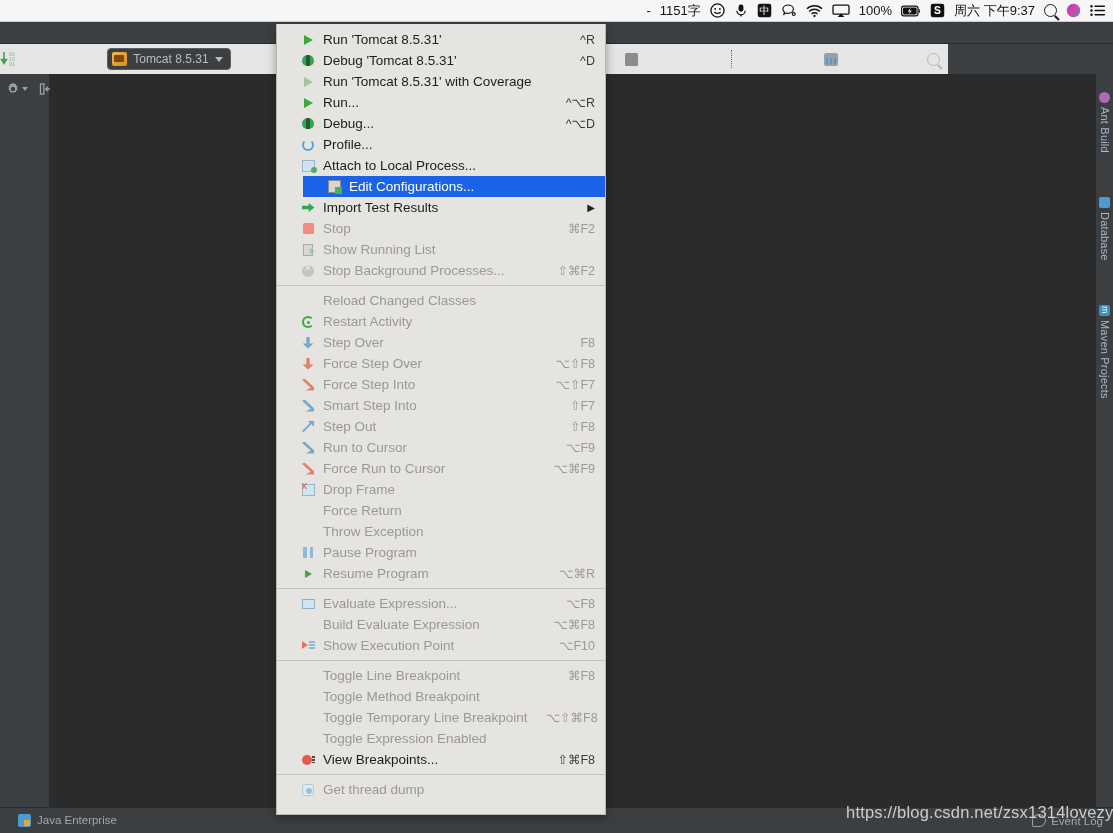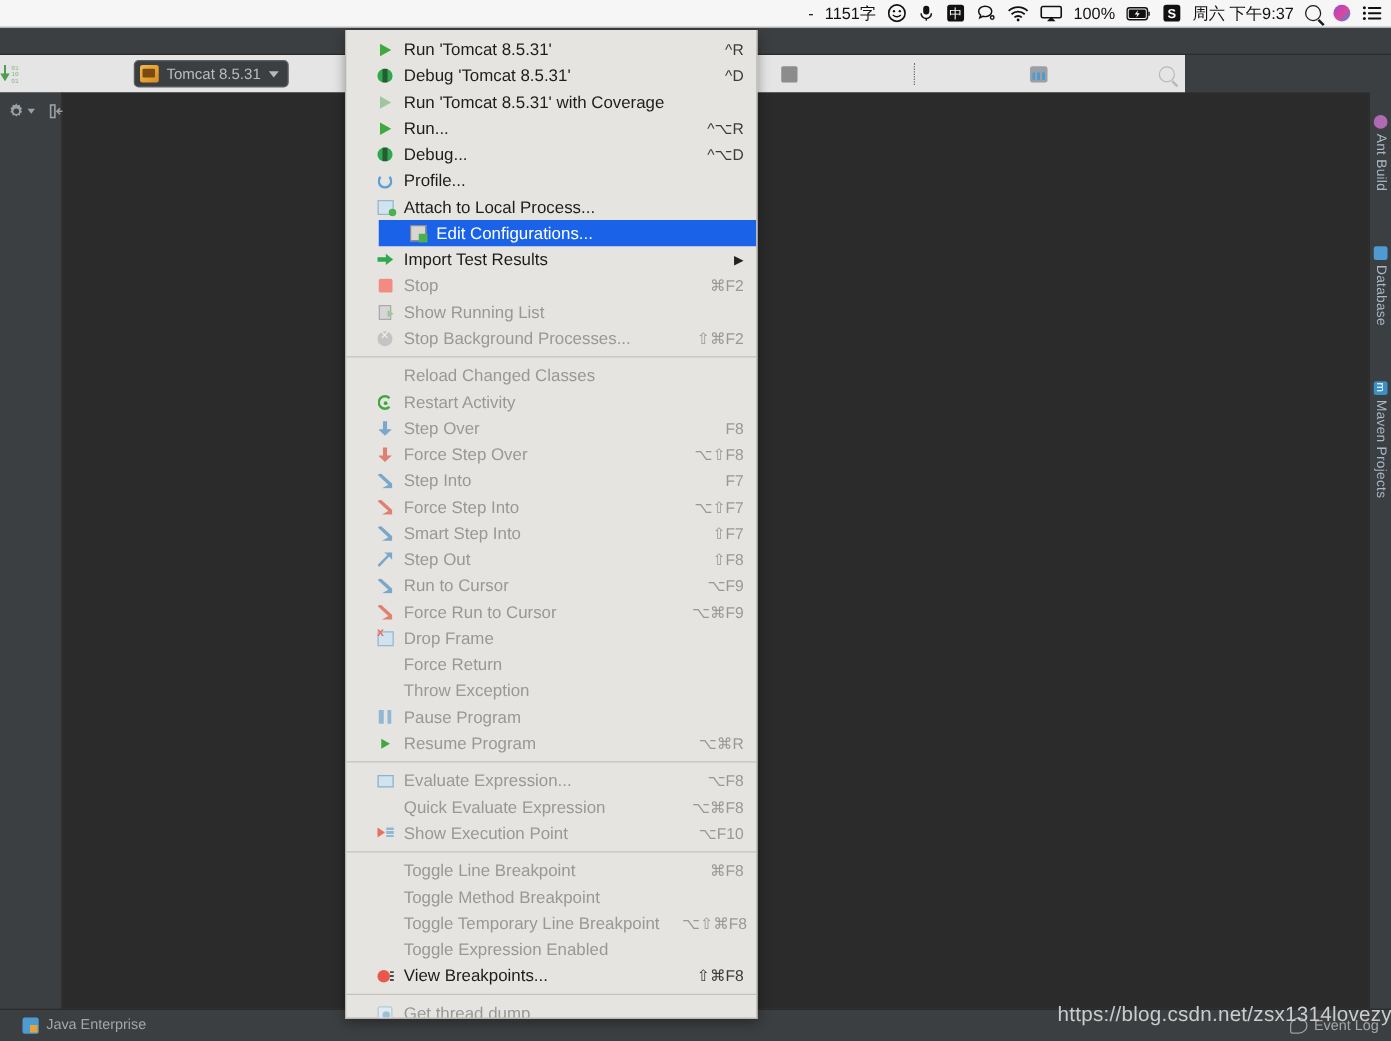--- a/index.html
+++ b/index.html
@@ -489,27 +489,20 @@
       </div>
       <div class="mrow dim">
         <span class="icon">
           <span class="arrdown red"></span>
         </span>
         <span class="lbl">Force Step Over</span>
         <span class="acc">⌥⇧F8</span>
       </div>
       <div class="mrow dim">
         <span class="icon">
-          <span class="arrdiag"></span>
-        </span>
-        <span class="lbl">Step Into</span>
-        <span class="acc">F7</span>
-      </div>
-      <div class="mrow dim">
-        <span class="icon">
           <span class="arrdiag red"></span>
         </span>
         <span class="lbl">Force Step Into</span>
         <span class="acc">⌥⇧F7</span>
       </div>
       <div class="mrow dim">
         <span class="icon">
           <span class="arrdiag"></span>
         </span>
         <span class="lbl">Smart Step Into</span>
@@ -563,21 +556,21 @@
       </div>
       <div class="msep"></div>
       <div class="mrow dim">
         <span class="icon">
           <span class="grid-ico"></span>
         </span>
         <span class="lbl">Evaluate Expression...</span>
         <span class="acc">⌥F8</span>
       </div>
       <div class="mrow dim noicon">
-        <span class="lbl">Quick Evaluate Expression</span>
+        <span class="lbl">Build Evaluate Expression</span>
         <span class="acc">⌥⌘F8</span>
       </div>
       <div class="mrow dim">
         <span class="icon">
           <span class="exec-ico"></span>
         </span>
         <span class="lbl">Show Execution Point</span>
         <span class="acc">⌥F10</span>
       </div>
       <div class="msep"></div>

